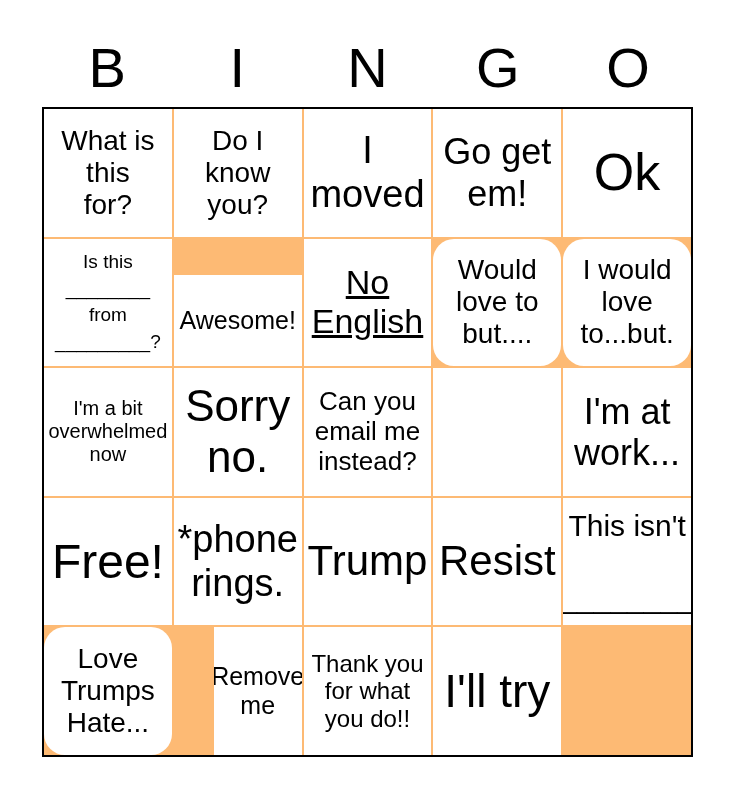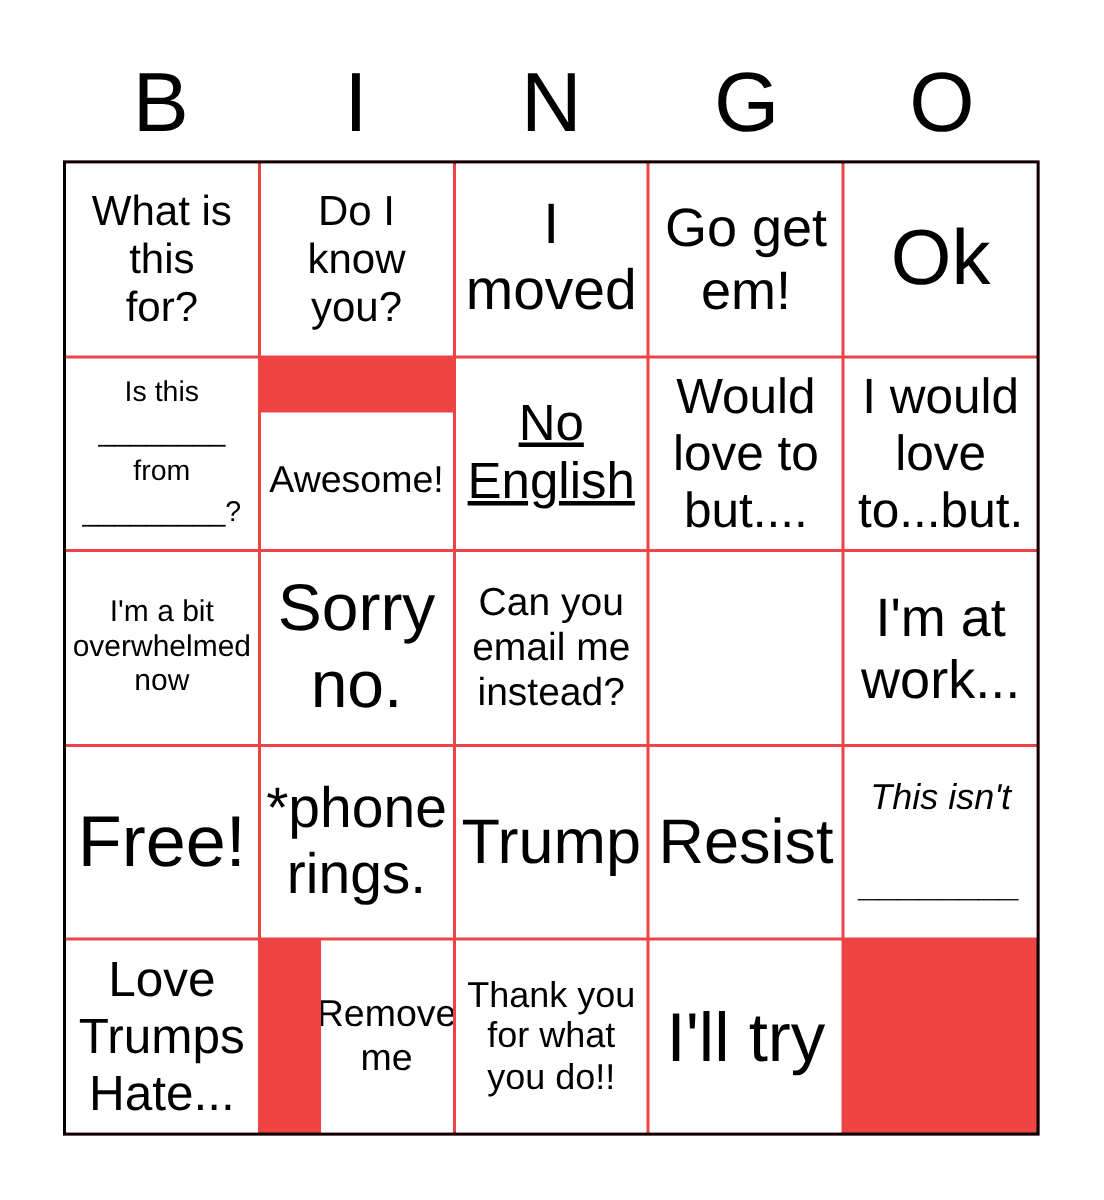--- a/index.html
+++ b/index.html
@@ -30,21 +30,21 @@
     line-height: 68px;
     font-weight: 400;
   }
   .bingo-grid {
     position: absolute;
     left: 42px;
     top: 107px;
     width: 651px;
     height: 650px;
     box-sizing: border-box;
-    background: #ef4444;
+    background: #fdba74;
     border: 2px solid #000000;
     display: grid;
     grid-template-columns: repeat(5, 1fr);
     grid-template-rows: repeat(5, 1fr);
     gap: 2px;
   }
   .cell {
     background: #ffffff;
     display: flex;
     align-items: center;
@@ -53,24 +53,24 @@
     white-space: pre-line;
     line-height: 1.15;
     padding: 0 1px;
     overflow: hidden;
   }
   .fs19 { font-size: 19px; }
   .fs20 { font-size: 20px; }
   .fs24 { font-size: 24px; }
   .fs25 { font-size: 25px; margin-top: 36px; }
   .fs26 { font-size: 26px; }
-  .fs27 { font-size: 24px; font-style: italic; }
+  .fs27 { font-size: 30px; }
   .fs28 { font-size: 28px; }
   .fs30 { font-size: 25px; margin-left: 40px; }
-  .fs33 { font-size: 33px; }
+  .fs33 { font-size: 28px; border-radius: 21px; }
   .fs34 { font-size: 34px; text-decoration: underline; }
   .fs36 { font-size: 36px; }
   .fs38 { font-size: 38px; }
   .fs42 { font-size: 42px; }
   .fs44 { font-size: 44px; }
   .fs46 { font-size: 46px; text-align: center; }
   .fs48 { font-size: 48px; }
   .fs52 { font-size: 52px; }
   .lh140 { line-height: 1.4; }
   .lh120 { line-height: 1.2; }

